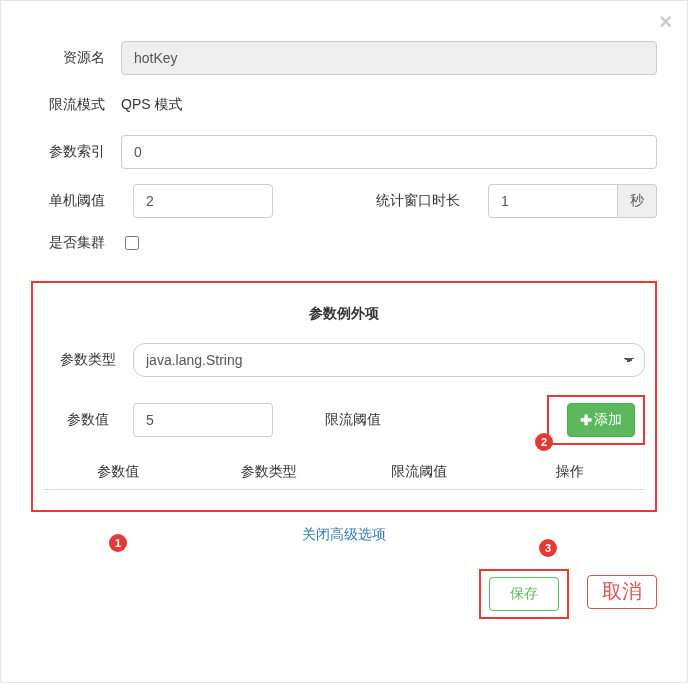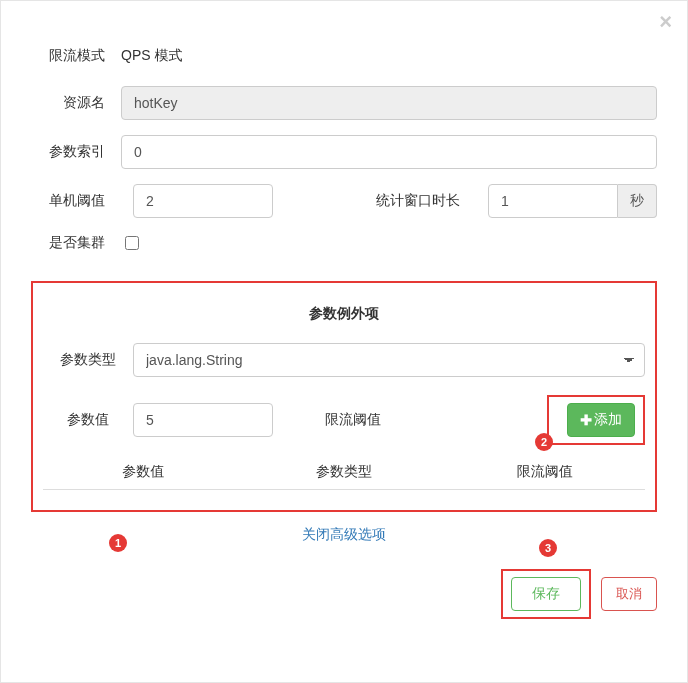--- a/index.html
+++ b/index.html
@@ -121,21 +121,21 @@
   }
   .adv-label {
     width: 90px;
     text-align: center;
     flex-shrink: 0;
   }
   .adv-select {
     flex: 1;
     height: 34px;
     border: 1px solid #ccc;
-    border-radius: 4px;
+    border-radius: 12px;
     padding: 6px 24px 6px 12px;
     font-size: 14px;
     color: #555;
     background: #fff;
     appearance: none;
     background-image: linear-gradient(45deg, transparent 50%, #555 50%), linear-gradient(135deg, #555 50%, transparent 50%);
     background-position: calc(100% - 15px) 14px, calc(100% - 10px) 14px;
     background-size: 5px 5px, 5px 5px;
     background-repeat: no-repeat;
   }
@@ -226,21 +226,22 @@
     font-size: 14px;
   }
   .btn-cancel {
     background: #fff;
     border: 1px solid #d9534f;
     color: #d9534f;
     height: 34px;
     padding: 0 14px;
     border-radius: 4px;
     cursor: pointer;
-    font-size: 13px;
+    margin-left: 8px;
+    font-size: 20px;
   }
   .save-box {
     border: 2px solid #e53935;
     display: inline-block;
     padding: 6px 8px;
     margin-right: 6px;
   }
 
   
   .anno {
@@ -262,27 +263,27 @@
 
 <div class="modal">
 
   <div class="modal-header">
     <span class="close">×</span>
   </div>
 
   <div class="modal-body">
 
     <div class="form-row">
+      <label class="form-label">资源名</label>
+      <input class="form-control input-full disabled-input" readonly="" value="hotKey" style="">
+    </div>
+
+    <div class="form-row">
       <label class="form-label">限流模式</label>
       <div class="static-text">QPS 模式</div>
-    </div>
-
-    <div class="form-row">
-      <label class="form-label">资源名</label>
-      <input class="form-control input-full disabled-input" readonly="" value="hotKey" style="">
     </div>
 
     <div class="form-row">
       <label class="form-label">参数索引</label>
       <input class="form-control input-full" value="0" style="">
     </div>
 
     <div class="form-row row-two">
       <label class="form-label">单机阈值</label>
       <input class="form-control input-sm" value="2" style="">
@@ -320,20 +321,21 @@
               <span>添加</span>
           </button>
         </div>
         <div class="anno" style="right:92px; bottom:-6px;">2</div>
       </div>
 
       <div class="table-header">
         <div>参数值</div>
         <div>参数类型</div>
         <div>限流阈值</div>
+        <div>操作</div>
       </div>
     </div>
 
     <div style="position:relative;">
       <div class="anno" style="left:78px; top:8px;">1</div>
       <div class="close-adv">
         <a>关闭高级选项</a>
       </div>
     </div>
 

